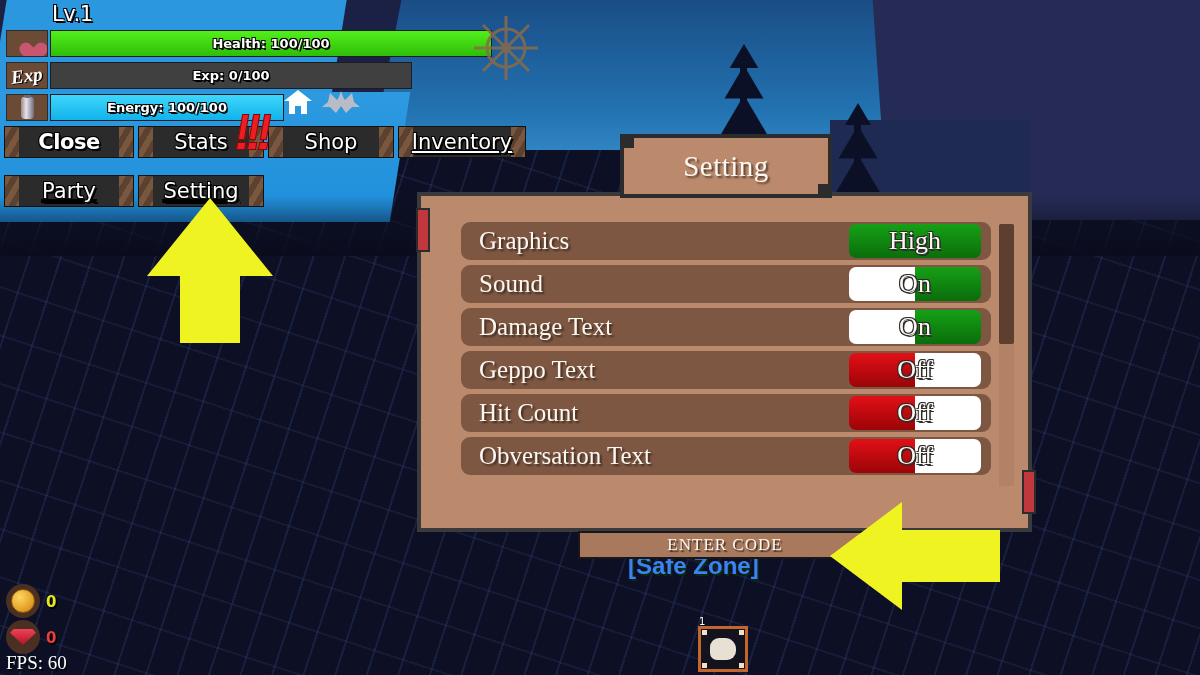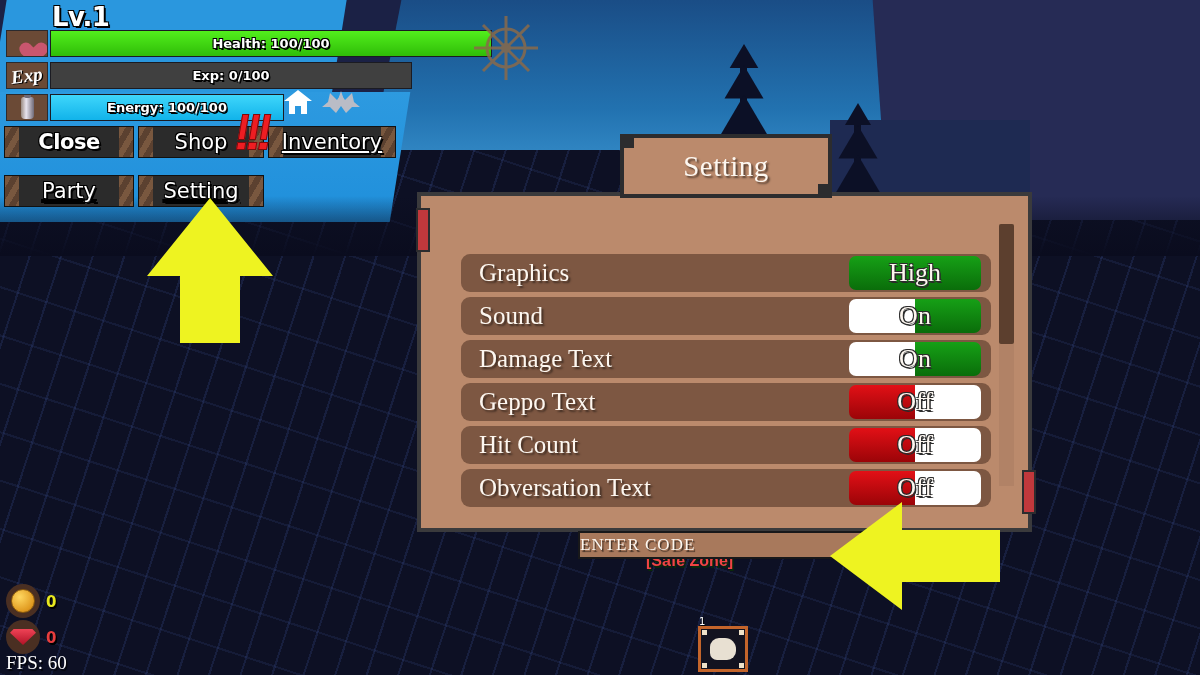--- a/index.html
+++ b/index.html
@@ -75,21 +75,21 @@
   .wall-shadow {
     position: absolute; left: 0; top: 196px; width: 1200px; height: 60px;
     background: linear-gradient(180deg, rgba(10,12,30,0.0), rgba(10,12,30,1));
   }
 
   
   .hud { position: absolute; left: 0; top: 0; width: 540px; height: 205px; }
 
   .lvl {
     position: absolute; left: 52px; top: 2px;
-    color: #ffffff; font-size: 26px; font-weight: bold;
+    color: #ffffff; font-size: 21px; font-weight: normal;
     font-family: "DejaVu Sans", sans-serif;
     text-shadow: 2px 2px 0 #000, -1px -1px 0 #000, 1px -1px 0 #000, -1px 1px 0 #000;
     letter-spacing: -0.5px;
   }
 
   .barrow { position: absolute; left: 6px; height: 27px; }
   .baricon {
     position: absolute; left: 0; top: 0; width: 42px; height: 27px;
     background: #6b4a36;
     border: 1px solid #2b2a2e;
@@ -215,21 +215,21 @@
     border: 4px solid #3a3a3c;
     z-index: 7;
   }
   .tab-red {
     position: absolute; width: 14px; height: 44px; background: #c0383c;
     border: 2px solid #2c2c2e; z-index: 9;
   }
   .tab-red.left  { left: 416px; top: 208px; }
   .tab-red.right { left: 1022px; top: 470px; }
 
-  .rows { position: absolute; left: 40px; top: 26px; width: 530px; margin-top: 32px; }
+  .rows { position: absolute; left: 40px; top: 26px; width: 530px; }
   .srow {
     position: relative;
     height: 38px; margin-bottom: 5px;
     background: #7d5742;
     border-radius: 9px;
     display: flex; align-items: center;
   }
   .srow-label {
     margin-left: 18px;
     color: #fdf7f0;
@@ -270,33 +270,33 @@
   .scrollthumb {
     position: absolute; left: 0; top: 0; width: 15px; height: 120px;
     background: #5c3f2e; border-radius: 2px;
   }
 
   .enter-code {
     position: absolute; left: 578px; top: 531px;
     width: 294px; height: 28px;
     background: #a8795c;
     border: 2px solid #18181a;
-    display: flex; align-items: center; justify-content: flex-start;
+    display: flex; align-items: center; justify-content: center;
     z-index: 10; cursor: pointer;
   }
   .enter-code span {
     color: #fdf7f0;
     font-family: "Liberation Serif", serif;
     font-size: 17px; letter-spacing: 1px;
     text-shadow: 1.5px 1.5px 1px rgba(0,0,0,.6);
   }
 
   .safezone {
-    position: absolute; left: 646px; top: 552px;
-    color: #ef4444; font-size: 16px;
+    position: absolute; left: 628px; top: 552px;
+    color: #3b82f6; font-size: 24px;
     font-family: "Liberation Sans", sans-serif;
     font-weight: bold;
     text-shadow: 1.5px 1.5px 0 #0a2a0a;
     z-index: 4;
   }
 
   
   .arrow-up { position: absolute; left: 145px; top: 198px; z-index: 12; }
   .arrow-left { position: absolute; left: 830px; top: 500px; z-index: 12; }
 
@@ -438,20 +438,23 @@
       <line x1="36" y1="4" x2="36" y2="68"></line>
       <line x1="4" y1="36" x2="68" y2="36"></line>
       <line x1="13" y1="13" x2="59" y2="59"></line>
       <line x1="59" y1="13" x2="13" y2="59"></line>
     </g>
   </svg>
 
   <div class="menu-row" style="top:126px;">
     <div class="menu-btn bold" style="width:130px;">
       <span>Close</span>
+    </div>
+    <div class="menu-btn" style="width:126px;">
+      <span>Stats</span>
     </div>
     <div class="menu-btn" style="width:126px;">
       <span>Shop</span>
     </div>
     <div class="menu-btn" style="width:128px;text-decoration:underline;">
       <span>Inventory</span>
     </div>
   </div>
 
   <div class="menu-row" style="top:175px;text-decoration:underline;">

